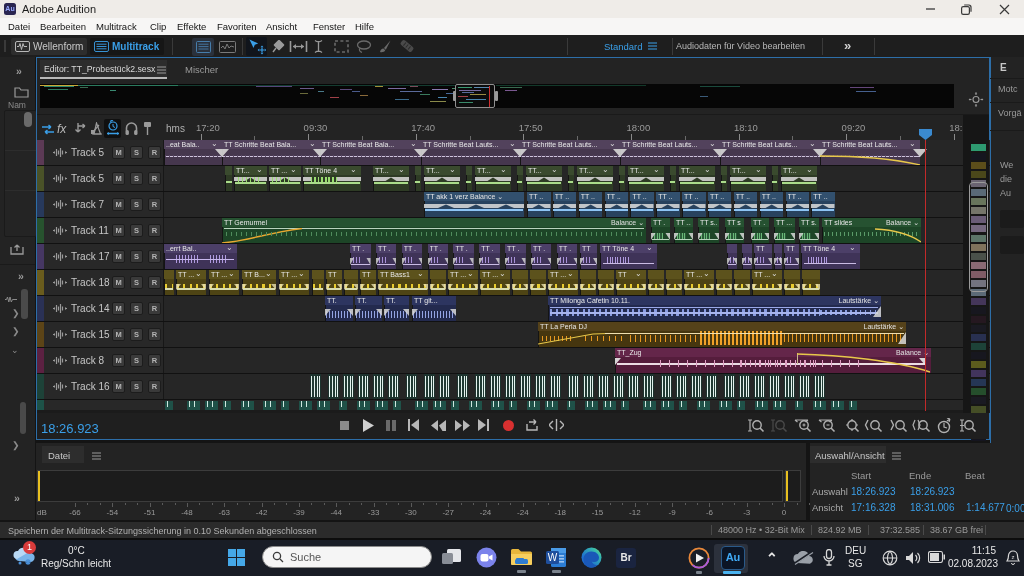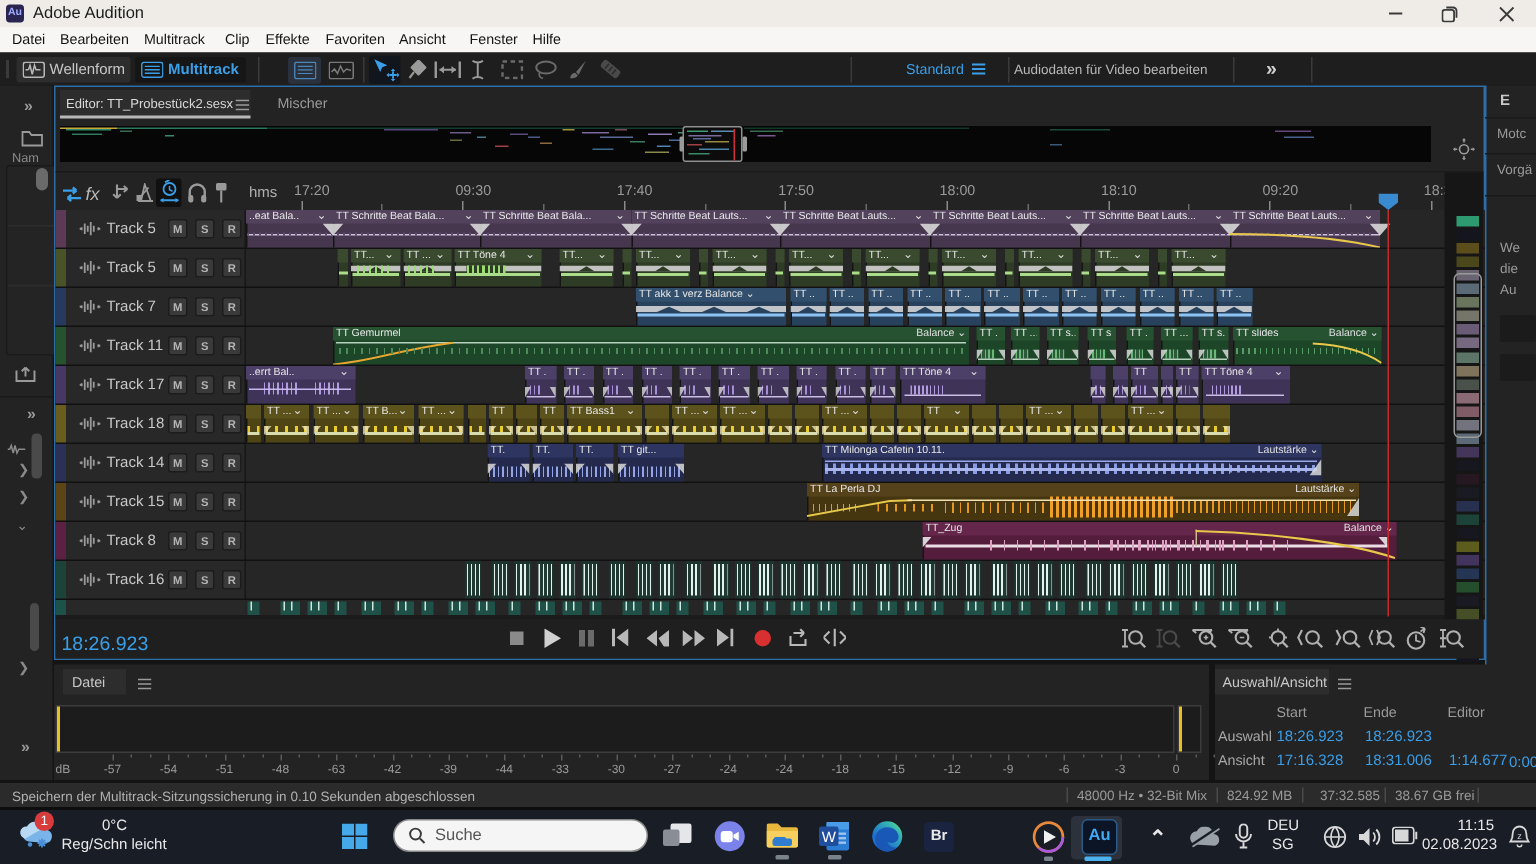--- a/index.html
+++ b/index.html
@@ -1533,21 +1533,21 @@
 <div style="left:709.4399999999999px;top:503px;width:1px;height:4px;background:#5a5a5a;"></div>
 <div style="left:721.88px;top:503px;width:1px;height:2px;background:#5a5a5a;"></div>
 <div style="left:734.3199999999999px;top:503px;width:1px;height:2px;background:#5a5a5a;"></div>
 <div style="left:746.76px;top:503px;width:1px;height:4px;background:#5a5a5a;"></div>
 <div style="left:759.1999999999999px;top:503px;width:1px;height:2px;background:#5a5a5a;"></div>
 <div style="left:771.64px;top:503px;width:1px;height:2px;background:#5a5a5a;"></div>
 <div style="left:784.0799999999999px;top:503px;width:1px;height:4px;background:#5a5a5a;"></div>
 <div style="left:796.52px;top:503px;width:1px;height:2px;background:#5a5a5a;"></div>
 <div style="left:808.9599999999999px;top:503px;width:1px;height:2px;background:#5a5a5a;"></div>
 <div style="left:821.4px;top:503px;width:1px;height:4px;background:#5a5a5a;"></div>
-<div style="left:67.0px;top:508px;width:16px;height:10px;color:#9a9a9a;font-size:8px;text-align:center;">-57</div>
+<div style="left:67.0px;top:508px;width:16px;height:10px;color:#9a9a9a;font-size:8px;text-align:center;">-66</div>
 <div style="left:104.32px;top:508px;width:16px;height:10px;color:#9a9a9a;font-size:8px;text-align:center;">-54</div>
 <div style="left:141.64px;top:508px;width:16px;height:10px;color:#9a9a9a;font-size:8px;text-align:center;">-51</div>
 <div style="left:178.96px;top:508px;width:16px;height:10px;color:#9a9a9a;font-size:8px;text-align:center;">-48</div>
 <div style="left:216.28px;top:508px;width:16px;height:10px;color:#9a9a9a;font-size:8px;text-align:center;">-63</div>
 <div style="left:253.60000000000002px;top:508px;width:16px;height:10px;color:#9a9a9a;font-size:8px;text-align:center;">-42</div>
 <div style="left:290.92px;top:508px;width:16px;height:10px;color:#9a9a9a;font-size:8px;text-align:center;">-39</div>
 <div style="left:328.24px;top:508px;width:16px;height:10px;color:#9a9a9a;font-size:8px;text-align:center;">-44</div>
 <div style="left:365.56px;top:508px;width:16px;height:10px;color:#9a9a9a;font-size:8px;text-align:center;">-33</div>
 <div style="left:402.88px;top:508px;width:16px;height:10px;color:#9a9a9a;font-size:8px;text-align:center;">-30</div>
 <div style="left:440.2px;top:508px;width:16px;height:10px;color:#9a9a9a;font-size:8px;text-align:center;">-27</div>
@@ -1561,21 +1561,21 @@
 <div style="left:738.76px;top:508px;width:16px;height:10px;color:#9a9a9a;font-size:8px;text-align:center;">-3</div>
 <div style="left:776.08px;top:508px;width:16px;height:10px;color:#9a9a9a;font-size:8px;text-align:center;">0</div>
 <div style="left:810px;top:443px;width:214px;height:77px;background:#232323;"></div>
 <div style="left:810px;top:446px;width:76px;height:17px;background:#2d2d2d;"></div>
 <div style="left:815px;top:450px;height:12px;color:#c8c8c8;font-size:9.5px;line-height:12px;">Auswahl/Ansicht</div>
 <svg style="position:absolute;left:892px;top:452px" width="9" height="8" viewBox="0 0 9 8">
     <path d="M0 1h9M0 4h9M0 7h9" stroke="#9a9a9a"></path>
   </svg>
 <div style="left:851px;top:470px;height:12px;color:#9a9a9a;font-size:9.5px;">Start</div>
 <div style="left:909px;top:470px;height:12px;color:#9a9a9a;font-size:9.5px;">Ende</div>
-<div style="left:965px;top:470px;height:12px;color:#9a9a9a;font-size:9.5px;">Editor</div>
+<div style="left:965px;top:470px;height:12px;color:#9a9a9a;font-size:9.5px;">Beat</div>
 <div style="left:812px;top:486px;height:12px;color:#a8a8a8;font-size:9.5px;">Auswahl</div>
 <div style="left:851px;top:486px;height:12px;color:#3a9fe8;font-size:10px;">18:26.923</div>
 <div style="left:910px;top:486px;height:12px;color:#3a9fe8;font-size:10px;">18:26.923</div>
 <div style="left:966px;top:503px;height:12px;color:#3a9fe8;font-size:10px;padding-left:40px;">0:00.000</div>
 <div style="left:812px;top:502px;height:12px;color:#a8a8a8;font-size:9.5px;">Ansicht</div>
 <div style="left:851px;top:502px;height:12px;color:#3a9fe8;font-size:10px;">17:16.328</div>
 <div style="left:910px;top:502px;height:12px;color:#3a9fe8;font-size:10px;">18:31.006</div>
 <div style="left:966px;top:502px;height:12px;color:#3a9fe8;font-size:10px;">1:14.677</div>
 <div style="left:0px;top:522px;width:1024px;height:16px;background:#2b2b2b;"></div>
 <div style="left:8px;top:526px;height:11px;color:#b0b0b0;font-size:9px;line-height:10px;">Speichern der Multitrack-Sitzungssicherung in 0.10 Sekunden abgeschlossen</div>

